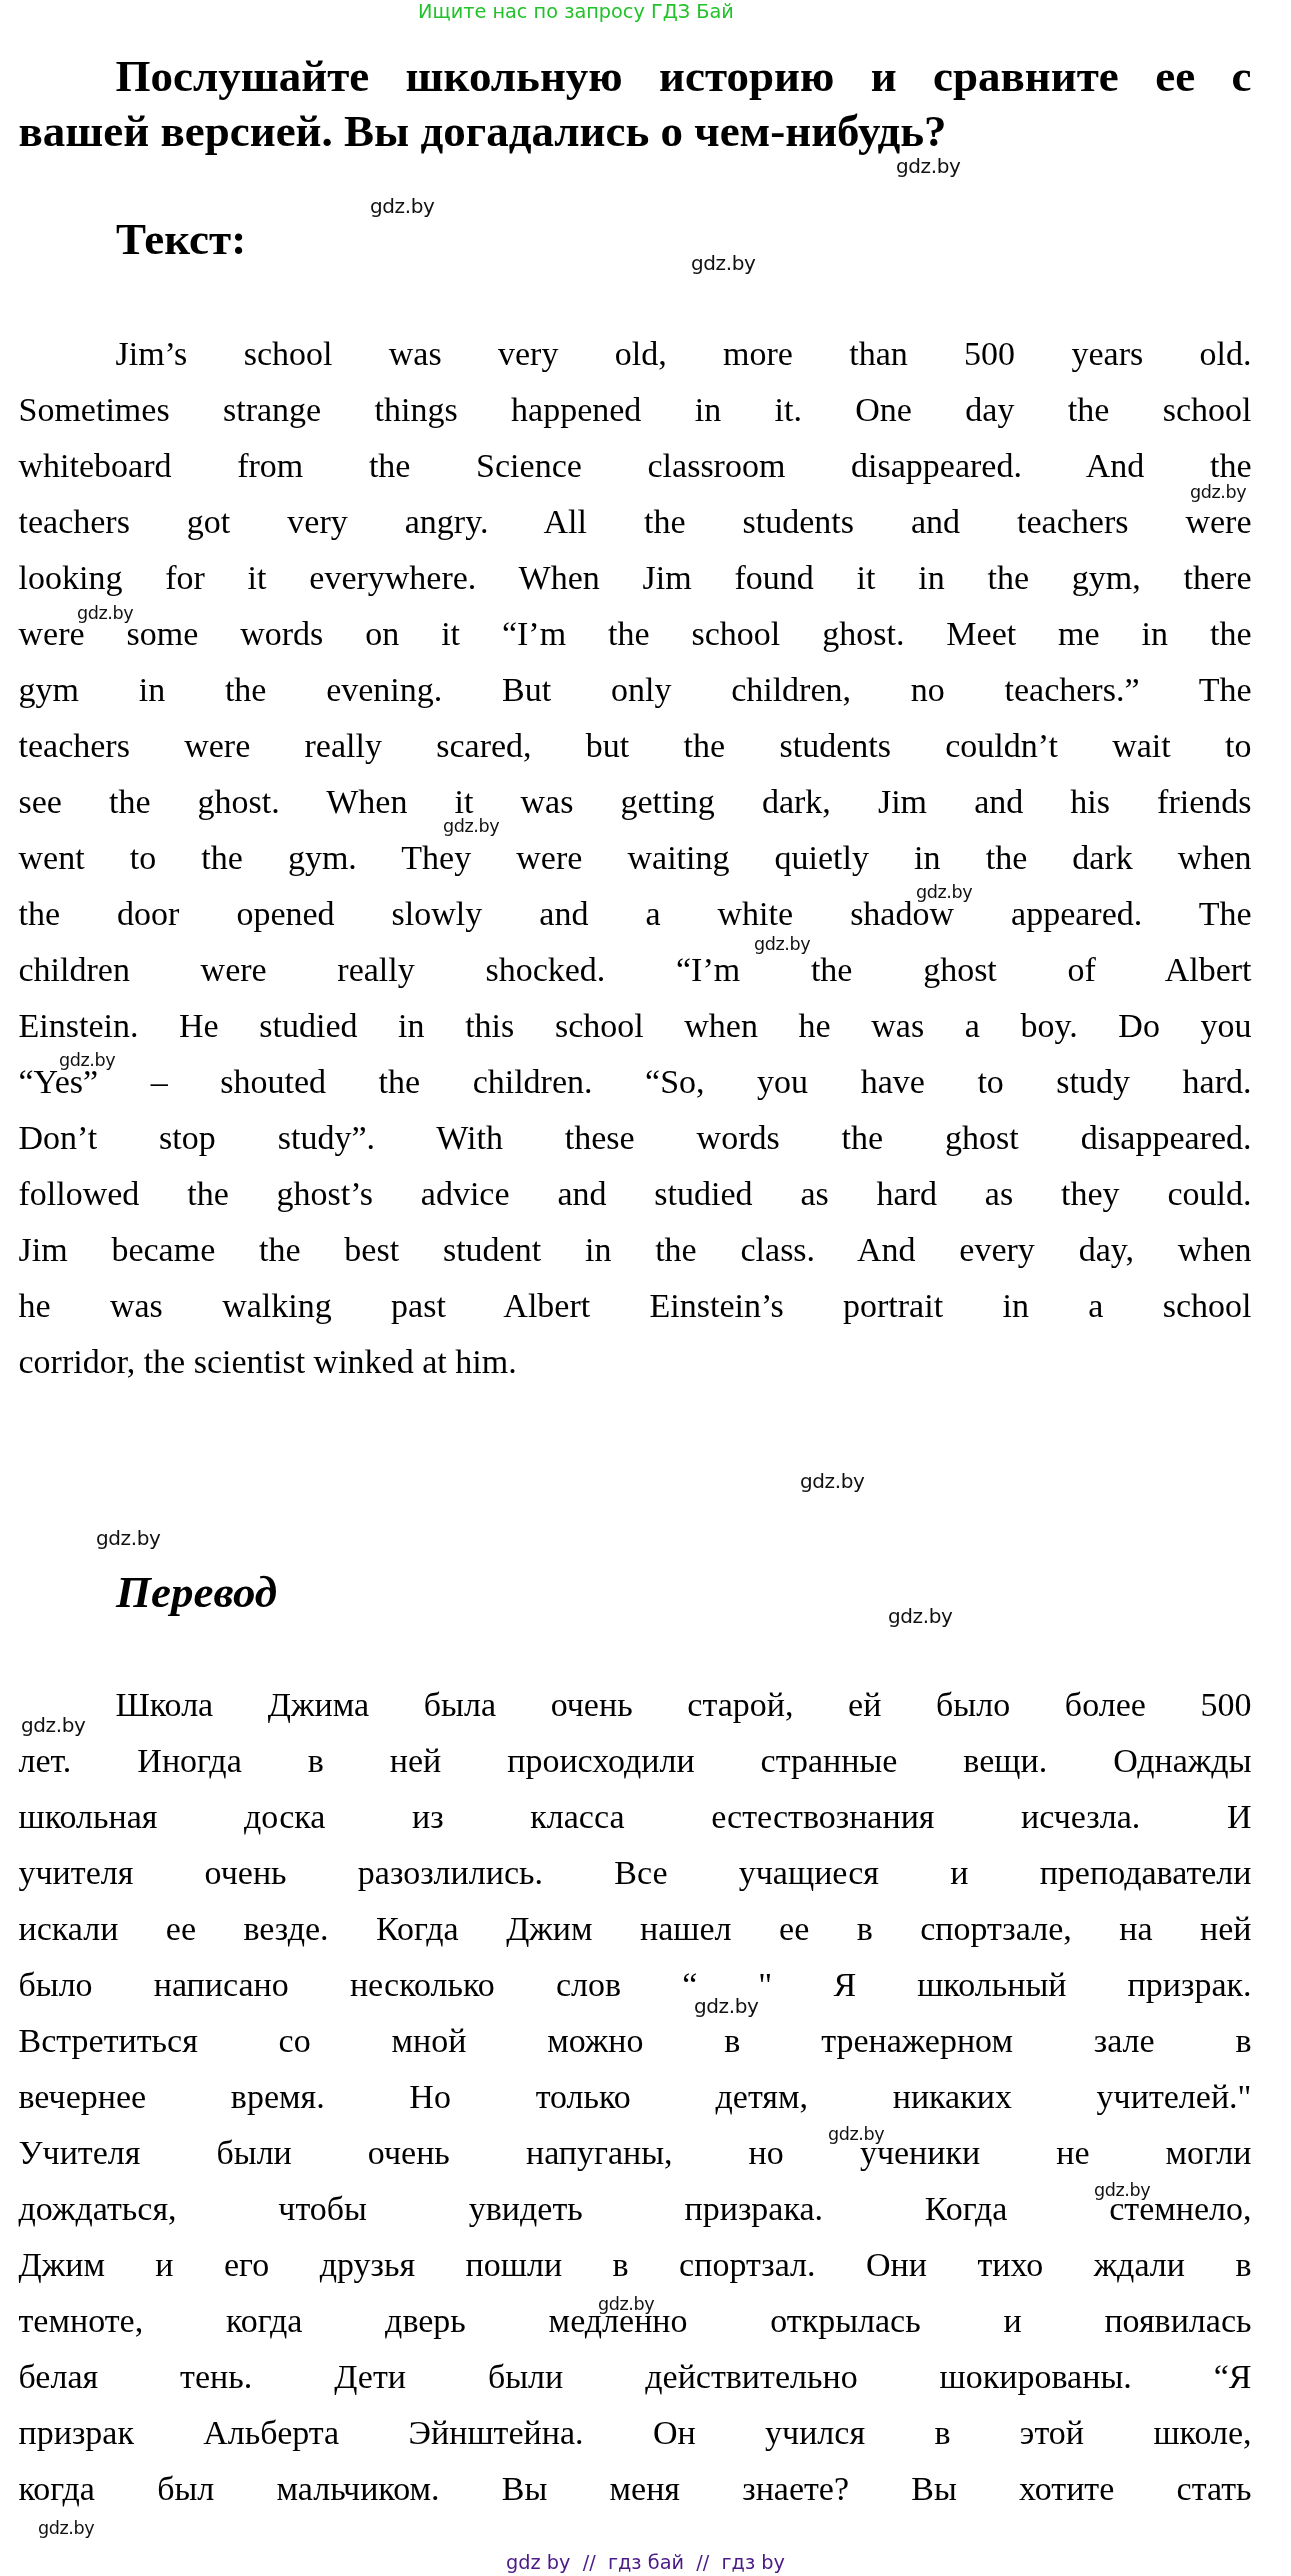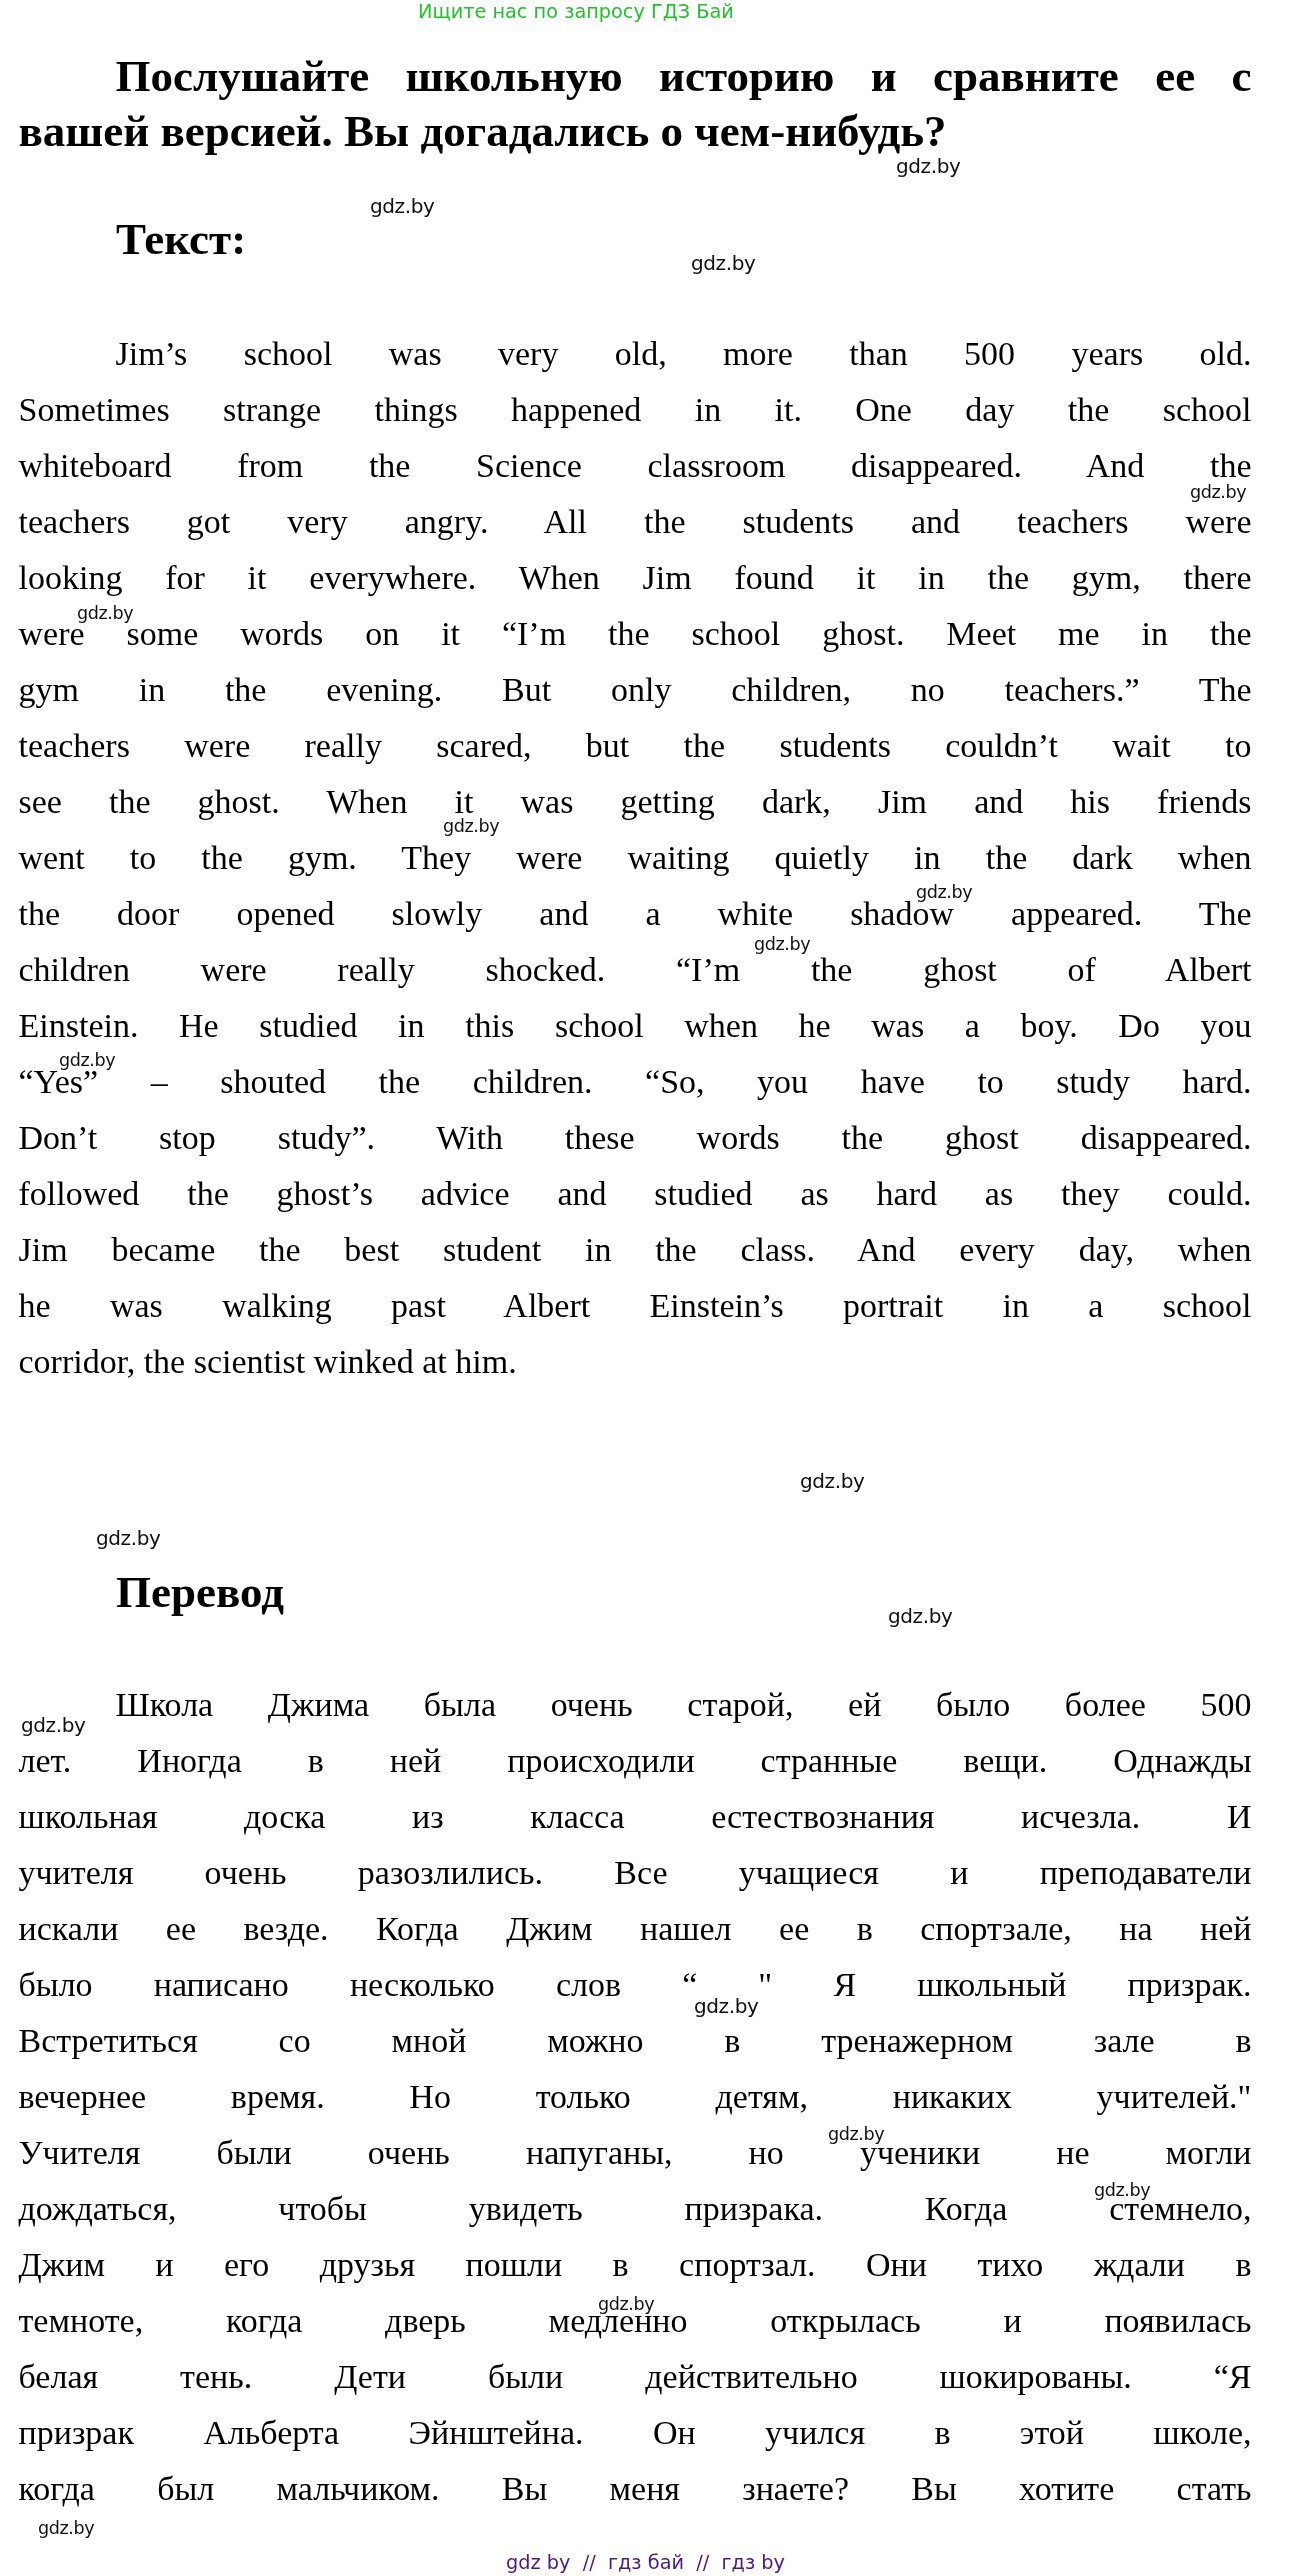--- a/index.html
+++ b/index.html
@@ -59,21 +59,21 @@
   <span class="line">children were really shocked. “I’m the ghost of Albert</span>
   <span class="line">Einstein. He studied in this school when he was a boy. Do you</span>
   <span class="line">“Yes” – shouted the children. “So, you have to study hard.</span>
   <span class="line">Don’t stop study”. With these words the ghost disappeared.</span>
   <span class="line">followed the ghost’s advice and studied as hard as they could.</span>
   <span class="line">Jim became the best student in the class. And every day, when</span>
   <span class="line">he was walking past Albert Einstein’s portrait in a school</span>
   <span class="line last">corridor, the scientist winked at him.</span>
 </div>
 
-<div class="subhead" style="top:1567px;">Перевод</div>
+<div class="subhead" style="top:1567px;font-style:italic;">Перевод</div>
 
 <div class="block" style="top:1677px;">
   <span class="line indent">Школа Джима была очень старой, ей было более 500</span>
   <span class="line">лет. Иногда в ней происходили странные вещи. Однажды</span>
   <span class="line">школьная доска из класса естествознания исчезла. И</span>
   <span class="line">учителя очень разозлились. Все учащиеся и преподаватели</span>
   <span class="line">искали ее везде. Когда Джим нашел ее в спортзале, на ней</span>
   <span class="line">было написано несколько слов “ " Я школьный призрак.</span>
   <span class="line">Встретиться со мной можно в тренажерном зале в</span>
   <span class="line">вечернее время. Но только детям, никаких учителей."</span>

